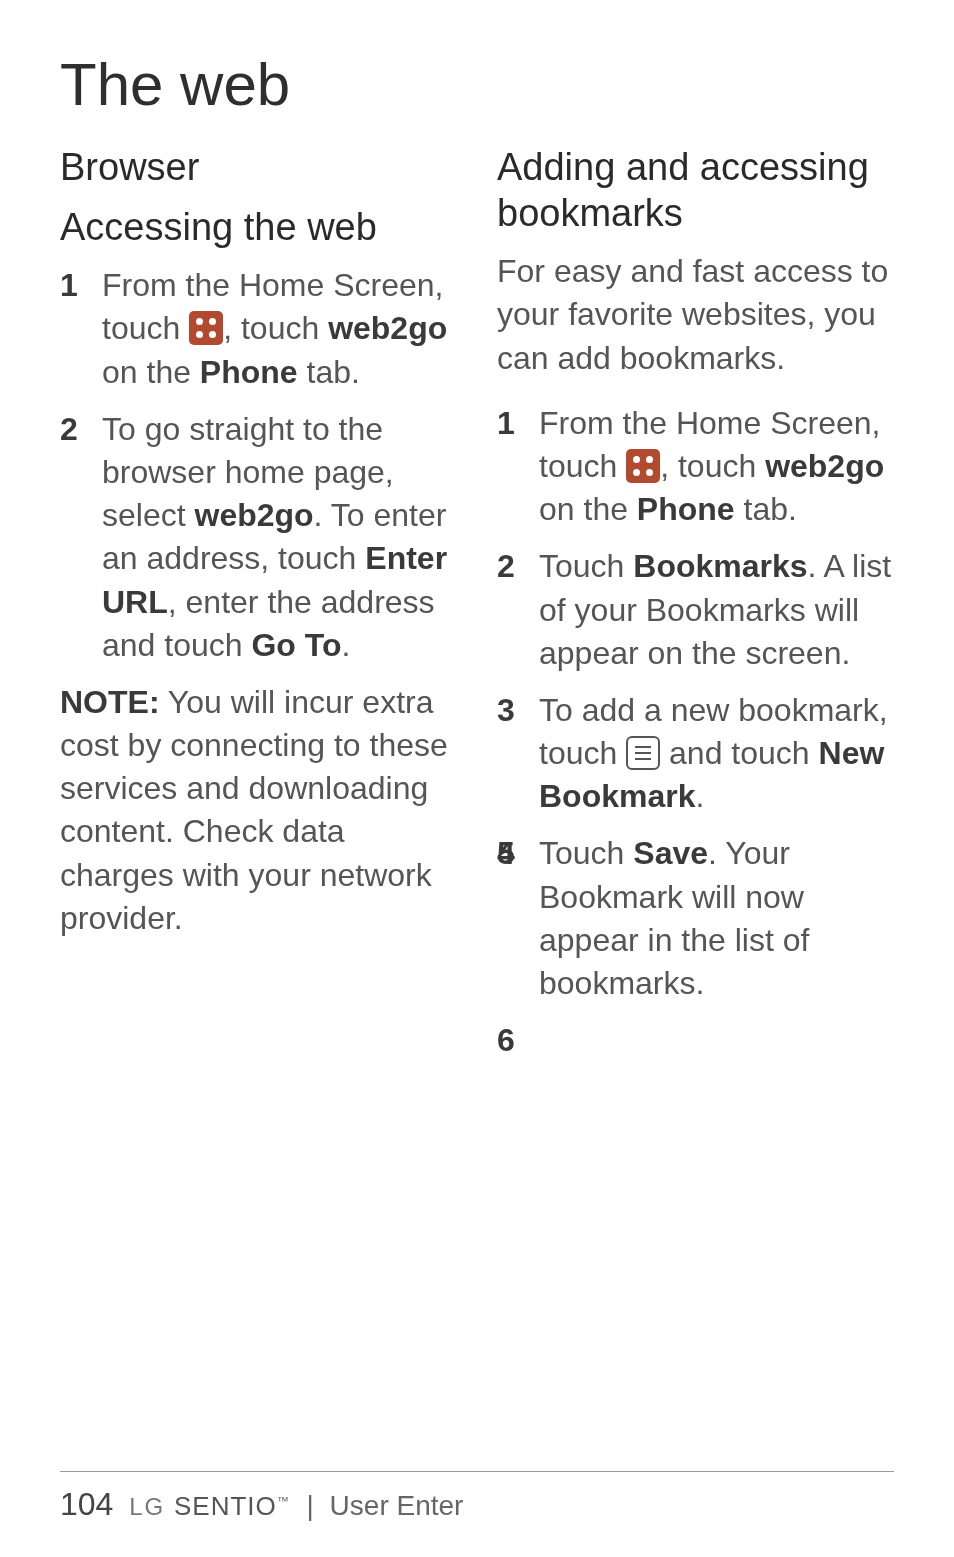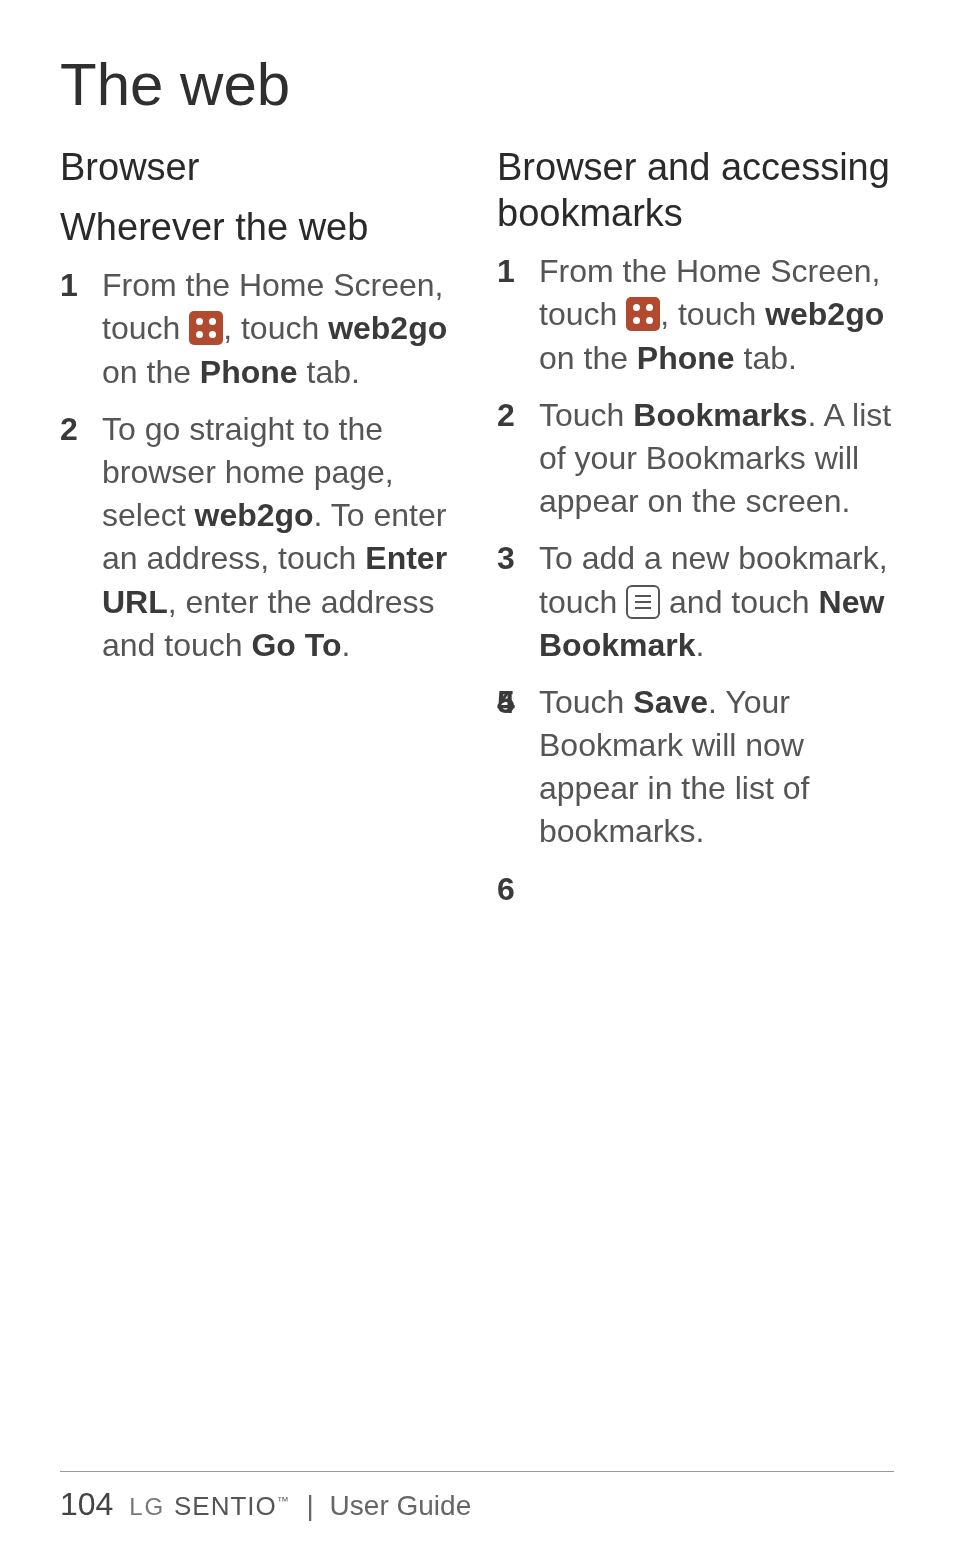--- a/index.html
+++ b/index.html
@@ -128,35 +128,39 @@
 </head>
 <body>
 
 <h1 class="page-title">The web</h1>
 
 <div class="columns">
 
   <div class="col">
     <h2 class="section">Browser</h2>
 
-    <h2 class="section">Wherever the web</h2>
+    <h2 class="section">Accessing the web</h2>
     <ol class="steps">
       <li>
         <span class="num">1</span>
         <span>From the Home Screen, touch </span><span class="icon-apps"></span><span>, touch </span><span class="bold">web2go</span><span> on the </span><span class="bold">Phone</span><span> tab.</span>
       </li>
       <li>
         <span class="num">2</span>
         <span>To go straight to the browser home page, select </span><span class="bold">web2go</span><span>. To enter an address, touch </span><span class="bold">Enter URL</span><span>, enter the address and touch </span><span class="bold">Go To</span><span>.</span>
       </li>
     </ol>
+    <p class="note">
+      <span class="label">NOTE:</span><span> You will incur extra cost by connecting to these services and downloading content. Check data charges with your network provider.</span>
+    </p>
   </div>
 
   <div class="col">
-    <h2 class="section">Browser and accessing bookmarks</h2>
+    <h2 class="section">Adding and accessing bookmarks</h2>
+    <p class="body">For easy and fast access to your favorite websites, you can add bookmarks.</p>
     <ol class="steps">
       <li>
         <span class="num">1</span>
         <span>From the Home Screen, touch </span><span class="icon-apps"></span><span>, touch </span><span class="bold">web2go</span><span> on the </span><span class="bold">Phone</span><span> tab.</span>
       </li>
       <li>
         <span class="num">2</span>
         <span>Touch </span><span class="bold">Bookmarks</span><span>. A list of your Bookmarks will appear on the screen.</span>
       </li>
       <li>
@@ -177,14 +181,14 @@
   </div>
 </div>
 
 <div class="footer">
   <span class="pnum">104</span>
   <span class="brand">
     <span class="lg">LG</span>
     <span class="sentio">SENTIO</span><span class="tm">™</span>
   </span>
   <span class="sep">|</span>
-  <span>User Guide</span>
+  <span>User Enter</span>
 </div>
 
 </body></html>

